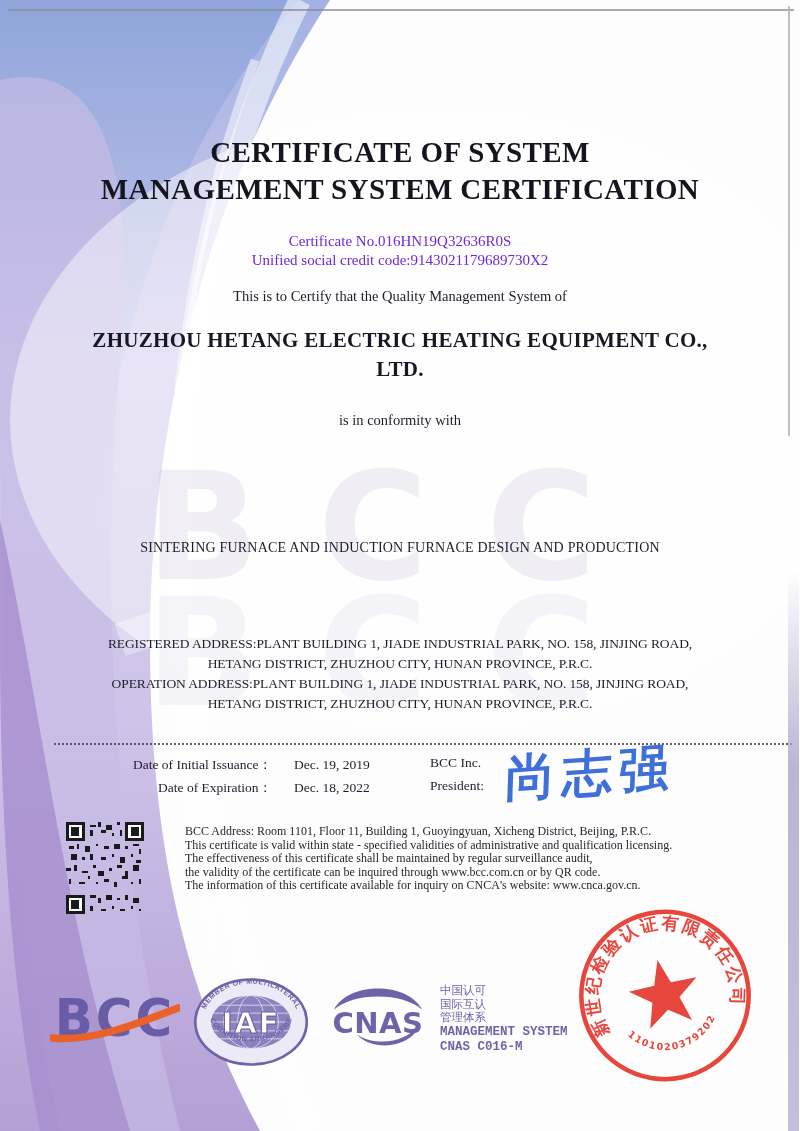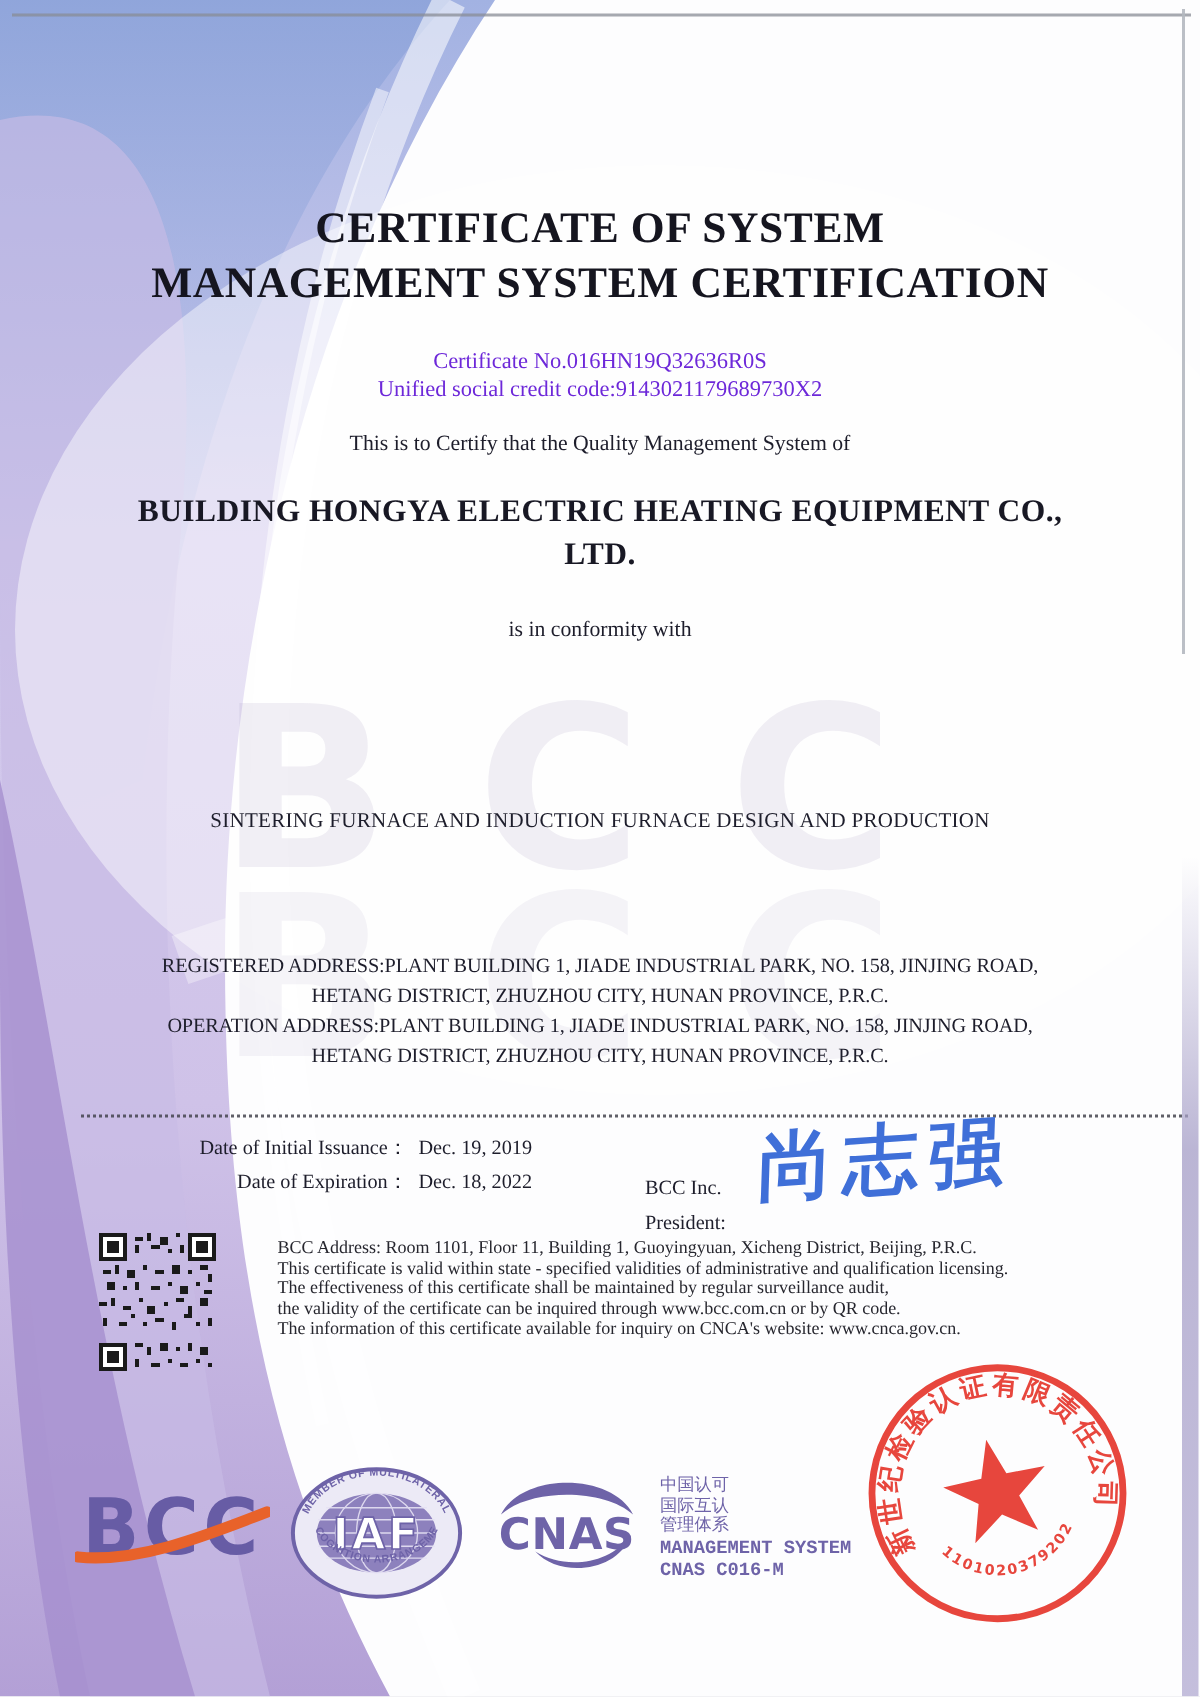--- a/index.html
+++ b/index.html
@@ -24,22 +24,22 @@
   .title{top:134px;font-size:29px;font-weight:bold;line-height:37px;letter-spacing:.4px;color:#15151f;}
   .certno{top:232px;font-size:15px;font-weight:normal;line-height:19px;color:#6d28d9;}
   .certify{top:288px;font-size:14.5px;}
   .company{top:326px;font-size:21px;font-weight:bold;line-height:29px;letter-spacing:.3px;color:#181824;}
   .conformity{top:409px;font-size:14.5px;line-height:23px;}
   .scope{top:540px;font-size:14px;letter-spacing:.2px;}
   .addresses{top:634px;font-size:13.5px;line-height:20px;letter-spacing:-.1px;}
   .addresses div{white-space:nowrap;}
   .dotted{position:absolute;top:743px;left:54px;right:8px;border-top:2px dotted #45454f;opacity:.85;z-index:2;}
   .dates{position:absolute;top:753px;left:110px;font-size:13.5px;line-height:23px;z-index:2;}
-  .date-label{display:inline-block;width:162px;text-align:right;margin-right:7px;}
-  .issuer{position:absolute;top:751px;left:430px;font-size:13.5px;line-height:23px;z-index:2;margin-top:29px;}
+  .date-label{display:inline-block;width:162px;text-align:right;margin-right:22px;}
+  .issuer{position:absolute;top:751px;left:430px;font-size:13.5px;line-height:23px;z-index:2;}
   .signature{
     position:absolute;top:740px;left:505px;z-index:2;
     font-family:"DejaVu Sans",sans-serif;font-weight:bold;font-size:50px;
     letter-spacing:7px;color:#3f6fd8;transform:rotate(-4deg) skewX(-6deg);
   }
   .qr{position:absolute;left:66px;top:822px;width:78px;height:92px;z-index:2;}
   .fineprint{position:absolute;left:151px;top:825px;font-size:12px;line-height:13.6px;color:#26262e;z-index:2;margin-left:34px;}
   .fineprint div{white-space:nowrap;}
   .bcc-logo{position:absolute;left:50px;top:990px;width:130px;height:72px;z-index:2;}
   .bcc-logo .bcc-word{
@@ -101,21 +101,21 @@
   </div>
 
   <div class="ctext certno">
     <div>Certificate No.016HN19Q32636R0S</div>
     <div>Unified social credit code:9143021179689730X2</div>
   </div>
 
   <div class="ctext certify">This is to Certify that the Quality Management System of</div>
 
   <div class="ctext company">
-    <div>BUILDING HONGYA ELECTRIC HEATING EQUIPMENT CO.,</div>
+    <div>ZHUZHOU HETANG ELECTRIC HEATING EQUIPMENT CO.,</div>
     <div>LTD.</div>
   </div>
 
   <div class="ctext conformity">
     <div>is in conformity with</div>
   </div>
 
   <div class="ctext scope">SINTERING FURNACE AND INDUCTION FURNACE DESIGN AND PRODUCTION</div>
 
   <div class="ctext addresses">

